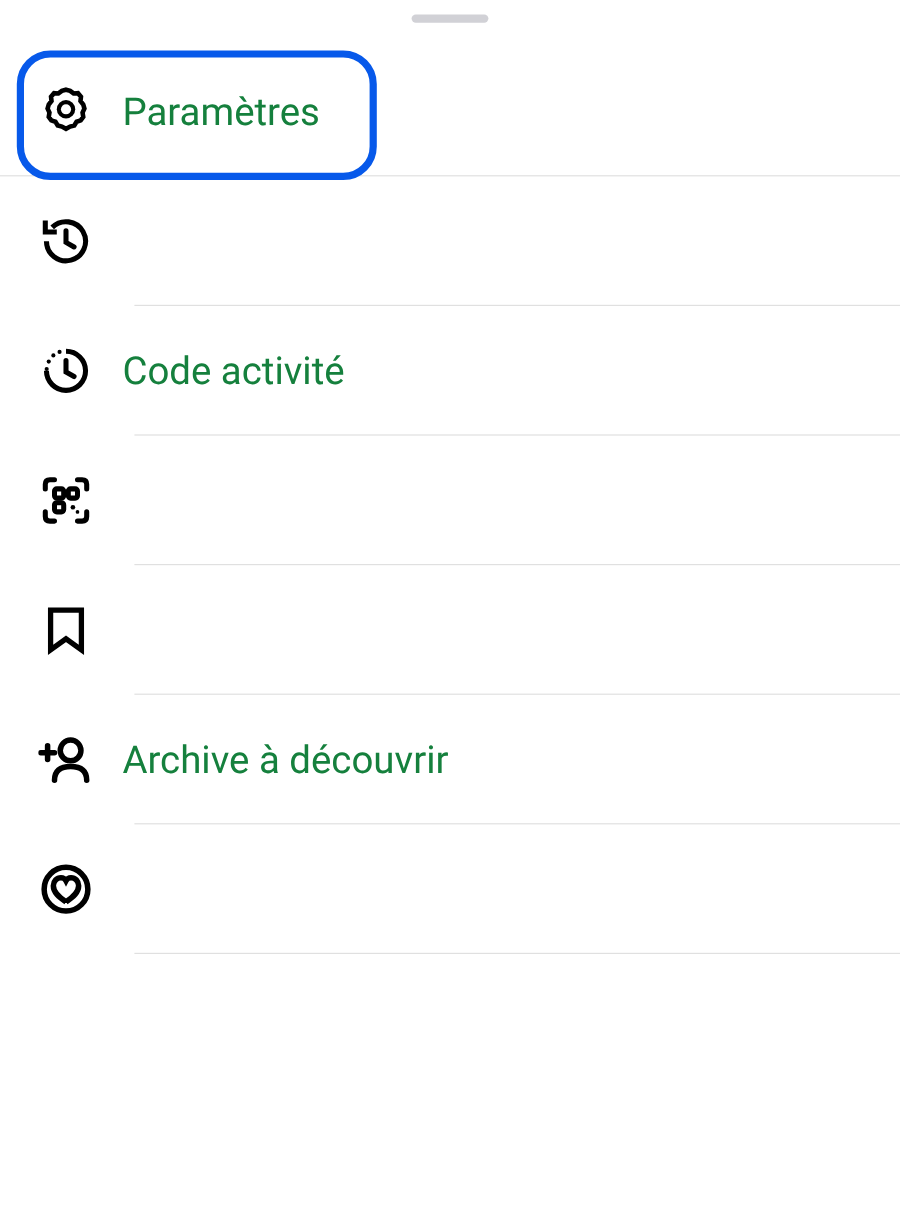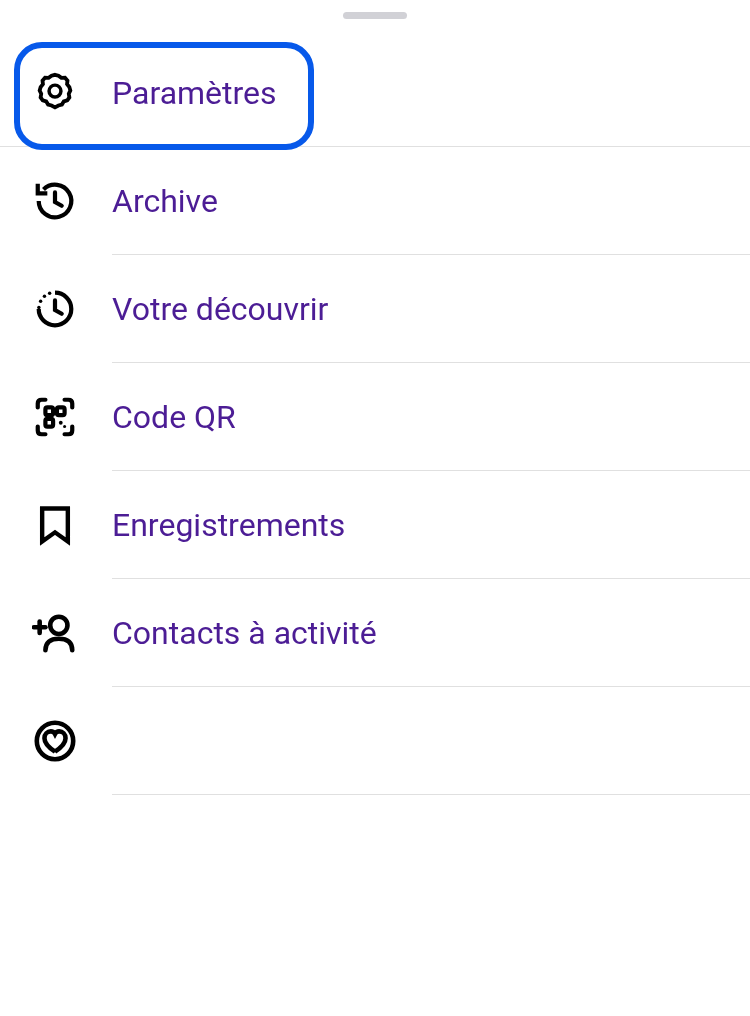--- a/index.html
+++ b/index.html
@@ -41,22 +41,22 @@
       width: 46px;
       height: 46px;
       display: flex;
       align-items: center;
       justify-content: center;
       flex-shrink: 0;
     }
     .menu-item .label {
       font-size: 32px;
       font-weight: 400;
-      color: #4c1d95;
-      margin-left: 34px;
+      color: #15803d;
+      margin-left: 24px;
     }
     .menu-item::after {
       content: "";
       position: absolute;
       bottom: 0;
       left: 112px;
       right: 0;
       height: 1px;
       background: #e0e0e0;
     }
@@ -101,74 +101,71 @@
     </li>
 
     <li class="menu-item">
       <span class="icon">
         <svg viewBox="0 0 24 24" width="46" height="46" stroke-width="2.2">
           <path d="M3.5 12 A8.5 8.5 0 1 0 6 6"></path>
           <polyline points="3,3 3,8 8,8" fill="none"></polyline>
           <polyline points="12,7.5 12,12.5 15.5,14.5" fill="none" stroke-linecap="round"></polyline>
         </svg>
       </span>
-      <span class="label">Archive</span>
     </li>
 
     <li class="menu-item">
       <span class="icon">
         <svg viewBox="0 0 24 24" width="46" height="46" stroke-width="2.2">
           <path d="M12 3.5 A8.5 8.5 0 1 1 3.5 12" stroke-dasharray="0 0"></path>
           <circle cx="4.5" cy="8" r="0.9" fill="#000" stroke="none"></circle>
           <circle cx="6.5" cy="5.3" r="0.9" fill="#000" stroke="none"></circle>
           <circle cx="9.2" cy="3.8" r="0.9" fill="#000" stroke="none"></circle>
           <circle cx="3.6" cy="11.2" r="0.9" fill="#000" stroke="none"></circle>
           <polyline points="12,7.5 12,12.5 15.5,14.5" fill="none" stroke-linecap="round"></polyline>
         </svg>
       </span>
-      <span class="label">Votre découvrir</span>
+      <span class="label">Code activité</span>
     </li>
 
     <li class="menu-item">
       <span class="icon">
         <svg viewBox="0 0 24 24" width="46" height="46" stroke-width="2.2" stroke-linecap="round">
           <path d="M3 7 L3 5 Q3 3 5 3 L7 3"></path>
           <path d="M17 3 L19 3 Q21 3 21 5 L21 7"></path>
           <path d="M21 17 L21 19 Q21 21 19 21 L17 21"></path>
           <path d="M7 21 L5 21 Q3 21 3 19 L3 17"></path>
           <rect x="7" y="7" width="4" height="4" rx="1"></rect>
           <rect x="13" y="7" width="4" height="4" rx="1"></rect>
           <rect x="7" y="13" width="4" height="4" rx="1"></rect>
           <circle cx="15" cy="15" r="1" fill="#000" stroke="none"></circle>
           <circle cx="17" cy="17" r="0.8" fill="#000" stroke="none"></circle>
         </svg>
       </span>
-      <span class="label">Code QR</span>
     </li>
 
     <li class="menu-item">
       <span class="icon">
         <svg viewBox="0 0 24 24" width="44" height="44" stroke-width="2.4">
           <path d="M5 3 L19 3 L19 21 L12 16 L5 21 Z" stroke-linejoin="miter"></path>
         </svg>
       </span>
-      <span class="label">Enregistrements</span>
     </li>
 
 
     <li class="menu-item">
       <span class="icon">
         <svg viewBox="0 0 24 24" width="48" height="48" stroke-width="2.4" stroke-linecap="round">
           <circle cx="14" cy="8" r="4.5"></circle>
           <path d="M7 21 Q7 15 14 15 Q21 15 21 21"></path>
           <line x1="1" y1="9" x2="7" y2="9"></line>
           <line x1="4" y1="6" x2="4" y2="12"></line>
         </svg>
       </span>
-      <span class="label">Contacts à activité</span>
+      <span class="label">Archive à découvrir</span>
     </li>
 
     <li class="menu-item">
       <span class="icon">
         <svg viewBox="0 0 24 24" width="46" height="46" stroke-width="2.4">
           <circle cx="12" cy="12" r="9.5"></circle>
           <path d="M12 18 L12 17.5 C9 15.5 6.5 13.5 6.5 10.5 C6.5 8.5 8 7 9.8 7 C11 7 11.7 7.7 12 8.3 C12.3 7.7 13 7 14.2 7 C16 7 17.5 8.5 17.5 10.5 C17.5 13.5 15 15.5 12 17.5 Z" fill="none"></path>
         </svg>
       </span>
     </li>

